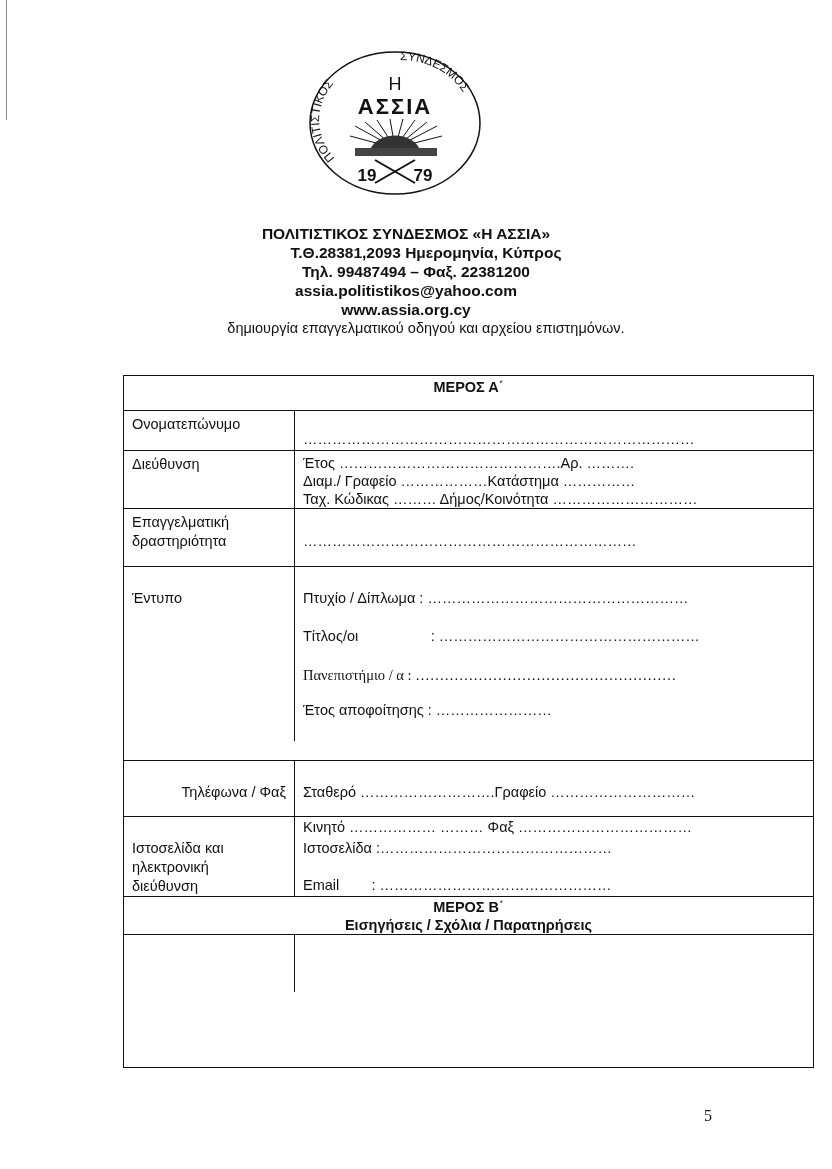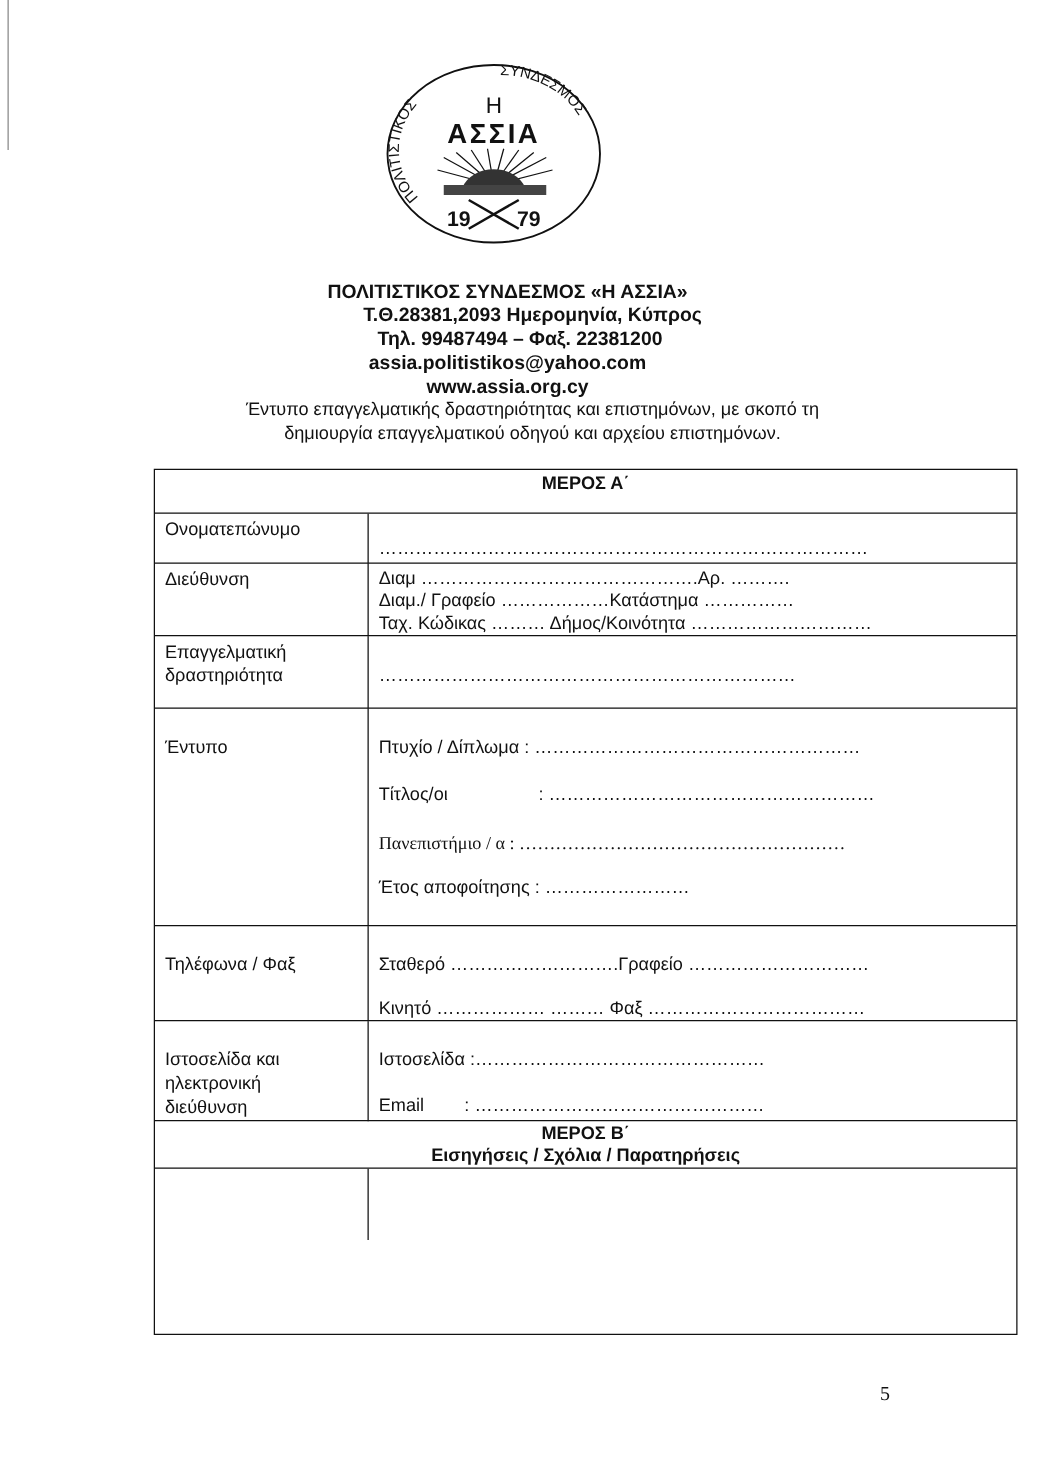--- a/index.html
+++ b/index.html
@@ -52,41 +52,40 @@
   <text x="62" y="133" text-anchor="middle" font-size="17" font-weight="bold" font-family="Liberation Sans, sans-serif" fill="#111">19</text>
   <text x="118" y="133" text-anchor="middle" font-size="17" font-weight="bold" font-family="Liberation Sans, sans-serif" fill="#111">79</text>
 </svg>
 
 <div class="header" style="top:224px;text-align:center;">
   <div class="h-line" style="padding-right:20px;">ΠΟΛΙΤΙΣΤΙΚΟΣ ΣΥΝΔΕΣΜΟΣ «Η ΑΣΣΙΑ»</div>
   <div class="h-line" style="padding-left:20px;">Τ.Θ.28381,2093 Ημερομηνία, Κύπρος</div>
   <div class="h-line">Τηλ. 99487494 – Φαξ. 22381200</div>
   <div class="h-line" style="padding-right:20px;">assia.politistikos@yahoo.com</div>
   <div class="h-line" style="padding-right:20px;">www.assia.org.cy</div>
-  <div class="h-sub" style="padding-left:20px;">Έντυπο επαγγελματικής δραστηριότητας και επιστημόνων, με σκοπό τη</div>
   <div class="h-sub" style="padding-left:20px;">δημιουργία επαγγελματικού οδηγού και αρχείου επιστημόνων.</div>
 </div>
 
 <div class="form">
 
   <div class="row first title-cell" style="top:0;height:34px;">
     <div style="padding-top:2px;">ΜΕΡΟΣ Α΄</div>
   </div>
 
   <div class="row" style="top:34px;height:40px;">
     <div class="label-cell">Ονοματεπώνυμο</div>
     <div class="val-cell">
       <div class="line" style="top:19px;">………………………………………………………………………</div>
     </div>
   </div>
 
   <div class="row" style="top:74px;height:58px;">
     <div class="label-cell">Διεύθυνση</div>
     <div class="val-cell">
-      <div class="line" style="top:3px;">Διαμ ……………………………………….Αρ. ……….</div>
+      <div class="line" style="top:3px;">Έτος ……………………………………….Αρ. ……….</div>
       <div class="line" style="top:21px;text-align:right;">Διαμ./ Γραφείο ………………Κατάστημα ……………</div>
       <div class="line" style="top:39px;">Ταχ. Κώδικας ……… Δήμος/Κοινότητα …………………………</div>
     </div>
   </div>
 
   <div class="row" style="top:132px;height:58px;">
     <div class="label-cell">
       <div>Επαγγελματική</div>
       <div>δραστηριότητα</div>
     </div>
@@ -98,21 +97,21 @@
   <div class="row" style="top:190px;height:174px;">
     <div class="label-cell" style="padding-top:22px;">Έντυπο</div>
     <div class="val-cell">
       <div class="line" style="top:22px;">Πτυχίο /  Δίπλωμα   : ………………………………………………</div>
       <div class="line" style="top:60px;white-space:pre;">Τίτλος/οι                  : ………………………………………………</div>
       <div class="line" style="top:99px;font-family:Liberation Serif, serif;">Πανεπιστήμιο / α  :  ………………………………………………</div>
       <div class="line" style="top:134px;">Έτος  αποφοίτησης : ……………………</div>
     </div>
   </div>
 
-  <div class="row" style="top:364px;height:76px;">
+  <div class="row" style="top:384px;height:76px;text-align:right;">
     <div class="label-cell" style="padding-top:22px;">Τηλέφωνα /  Φαξ</div>
     <div class="val-cell">
       <div class="line" style="top:22px;">Σταθερό ……………………….Γραφείο …………………………</div>
       <div class="line" style="top:57px;">Κινητό ……………… ……… Φαξ ………………………………</div>
     </div>
   </div>
 
   <div class="row" style="top:440px;height:80px;">
     <div class="label-cell" style="padding-top:22px;">
       <div>Ιστοσελίδα και</div>

